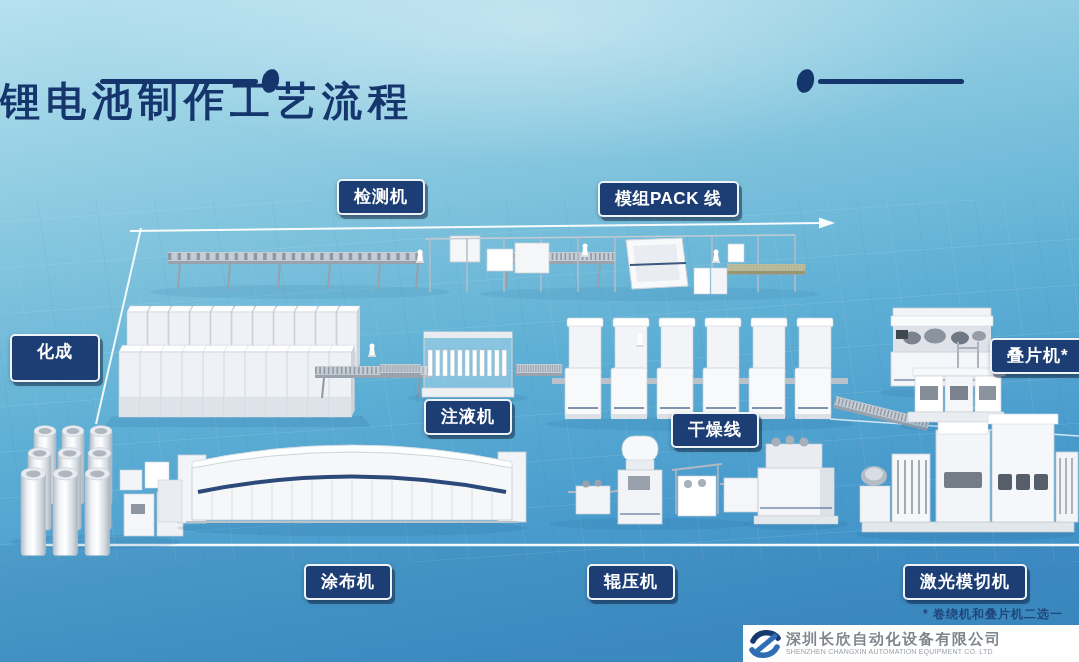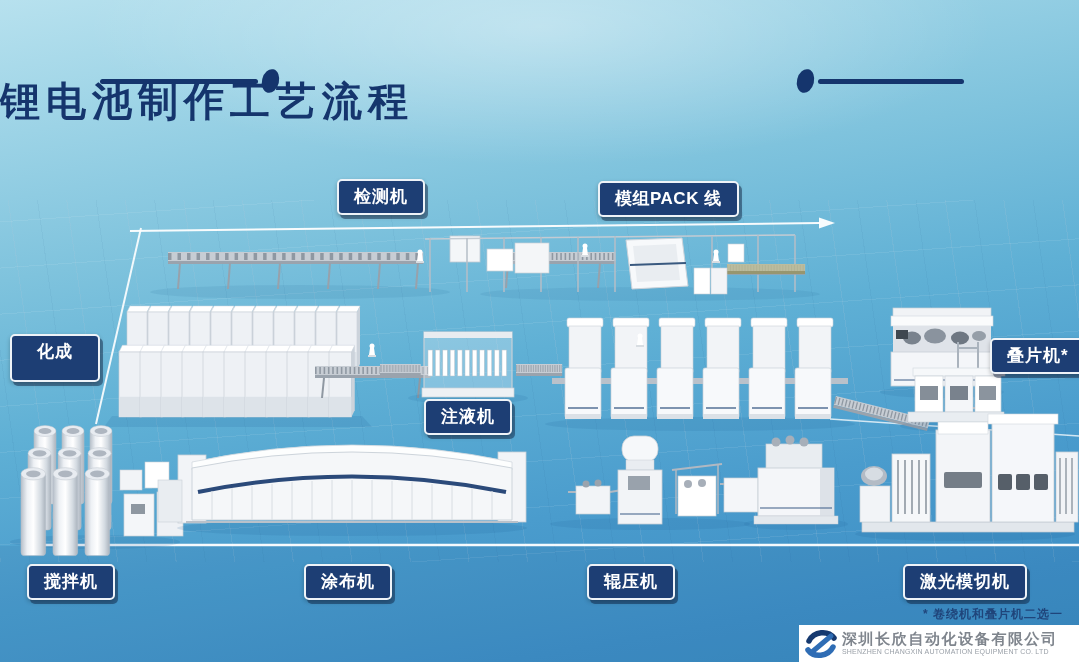--- a/index.html
+++ b/index.html
@@ -35,21 +35,21 @@
   .l-zy{left:424px;top:399px}
   .l-gz{left:671px;top:412px}
   .l-jb{left:27px;top:564px}
   .l-tb{left:304px;top:564px}
   .l-gy{left:587px;top:564px}
   .l-fq{left:747px;top:564px}
   .l-jg{left:903px;top:564px}
   
   .footnote{position:absolute;right:16px;top:606px;z-index:3;color:#1d3e74;font-size:12px;
     font-weight:700;letter-spacing:1px;opacity:.9;}
-  .company{position:absolute;right:0;bottom:0;width:280px;height:37px;background:#fff;z-index:5;
+  .company{position:absolute;right:0;bottom:0;width:336px;height:37px;background:#fff;z-index:5;
     display:flex;align-items:center;padding-left:5px;box-sizing:border-box;margin-top:38px;}
   .company .txt{display:flex;flex-direction:column;line-height:1.05;margin-left:4px;}
   .company .cn{font-size:15px;font-weight:700;color:#7f858d;letter-spacing:1.6px;}
   .company .en{font-size:7px;color:#9aa0a8;letter-spacing:.2px;margin-top:1px;}
 </style>
 </head>
 <body>
 
 <div id="stage">
   <div class="grid"></div>
@@ -377,21 +377,21 @@
   <div class="deco dot ddl"></div>
   <h1 class="title">锂电池制作工艺流程</h1>
   <div class="deco dot ddr"></div>
   <div class="deco line dr"></div>
 
   <div class="tag l-jc">检测机</div>
   <div class="tag l-pack">模组PACK 线</div>
   <div class="tag l-hc">化成</div>
   <div class="tag l-dp">叠片机*</div>
   <div class="tag l-zy">注液机</div>
-  <div class="tag l-jb">搅拌机</div>
+  <div class="tag l-gz">干燥线</div>
   <div class="tag l-tb">涂布机</div>
   <div class="tag l-gy">辊压机</div>
   <div class="tag l-jg">激光模切机</div>
 
   <div class="footnote">* 卷绕机和叠片机二选一</div>
 
   <div class="company">
     <svg width="34" height="34" viewBox="0 0 34 34">
       <g transform="translate(17,17)" fill="none" stroke-linecap="round">
         <path d="M-12,-3 C-7,-13 7,-14 13,-6" stroke="#16396f" stroke-width="5.5"></path>

